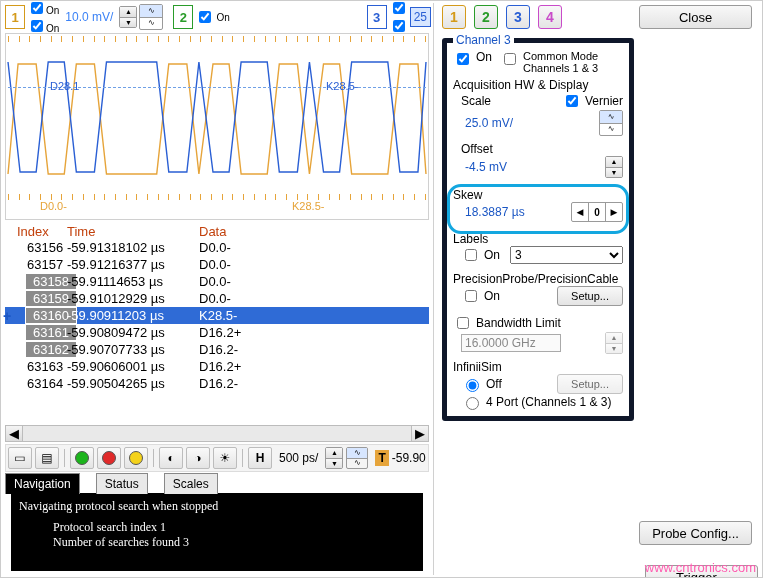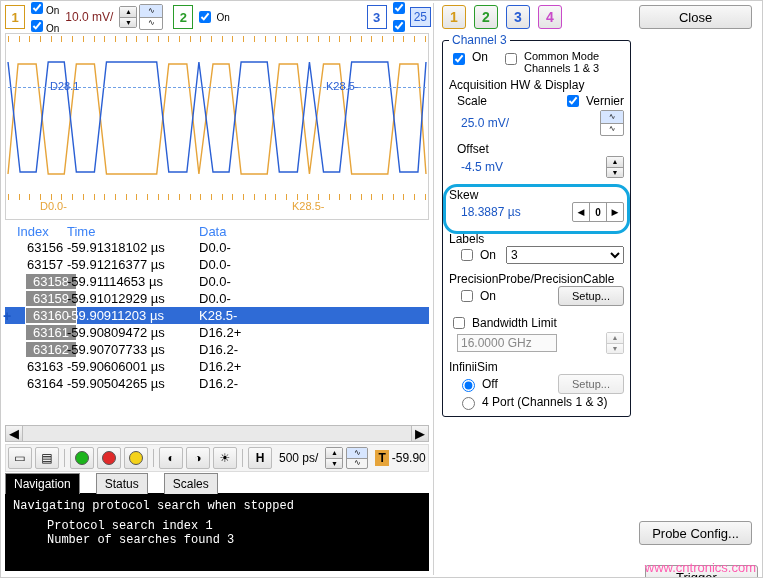--- a/index.html
+++ b/index.html
@@ -14,21 +14,21 @@
 #right-col{position:absolute;right:4px;top:4px;width:119px;display:flex;flex-direction:column;gap:4px}
 #right-col-bottom{position:absolute;right:4px;bottom:4px;width:119px;display:flex;flex-direction:column;gap:4px}
 
 
 #mid{position:absolute;left:432px;top:2px;width:202px;height:572px;border-left:1px solid #d0d0d0;padding:2px 4px 2px 8px;box-sizing:border-box}
 .chan-btn{width:24px;height:24px;margin-right:4px;font-weight:bold;font-size:14px}
 .chan-btn.c1{color:#d49a1a;border-color:#d49a1a}
 .chan-btn.c2{color:#2a9c2a;border-color:#2a9c2a}
 .chan-btn.c3{color:#2a5fd4;border-color:#2a5fd4}
 .chan-btn.c4{color:#c94bc9;border-color:#c94bc9}
-fieldset{border:1px solid #0f172a;border-radius:3px;margin:4px 0 0 0;padding:3px 6px 6px 6px}
+fieldset{border:5px solid #0f172a;border-radius:3px;margin:4px 0 0 0;padding:3px 6px 6px 6px}
 legend{color:#1a56c4;padding:0 3px;font-size:12px}
 .row{display:flex;align-items:center;gap:4px}
 .lbl{font-size:12px;color:#000}
 .valbox{color:#1a56c4;background:#fff;height:18px;display:flex;align-items:center;padding:0 4px;min-width:70px}
 .stepper{display:flex;flex-direction:column;border:1px solid #9a9a9a;border-radius:2px;width:16px;height:20px}
 .stepper div{flex:1;display:flex;align-items:center;justify-content:center;font-size:7px;background:linear-gradient(#f8f8f8,#e0e0e0)}
 .stepper div:first-child{border-bottom:1px solid #9a9a9a}
 .dcac{display:flex;flex-direction:column;border:1px solid #9a9a9a;border-radius:2px;width:22px;height:24px;font-size:8px;line-height:1}
 .dcac div{flex:1;display:flex;align-items:center;justify-content:center}
 .dcac div:first-child{border-bottom:1px solid #9a9a9a;background:#d7e6ff}
@@ -47,21 +47,21 @@
 .check{width:12px;height:12px}
 
 #scope{position:relative;height:185px;background:#fff;border:1px solid #d0d0d0;margin:2px}
 .ticks{position:absolute;left:2px;right:2px;height:10px;display:flex;justify-content:space-between}
 .ticks div{width:1px;height:6px;background:#e6a43a}
 .hline{position:absolute;left:2px;right:2px;top:53px;border-top:1px dashed #6fa0e6}
 .marker-lbl{position:absolute;color:#2a5fd4;font-size:11px}
 .ch-lbl{position:absolute;font-size:11px}
 
 #grid{position:relative;height:220px;margin:2px;background:#fff;font-size:13px}
-#grid-head{display:flex;font-weight:normal;padding:2px 0 0 0;color:#3b82f6}
+#grid-head{display:flex;font-weight:normal;padding:2px 0 0 0;color:#c2410c}
 #grid-head div,.grid-row div{box-sizing:border-box}
 .col-idx{width:62px;padding-left:12px}
 .col-time{width:132px}
 .col-data{flex:1}
 .grid-row{display:flex;height:17px;align-items:center}
 .grid-row.shade .col-idx-cell{background:#8b8b8b;color:#fff;border:1px solid #fff;text-align:center}
 .col-idx-cell{width:52px;margin-left:8px;padding:0 2px}
 .grid-row.sel{background:#2f6bd6;color:#fff}
 .hscroll{position:absolute;left:0;right:0;bottom:0;height:15px;background:#e9e9e9;border:1px solid #bcbcbc;display:flex}
 .hscroll .arrow{width:16px;display:flex;align-items:center;justify-content:center;background:linear-gradient(#f4f4f4,#dcdcdc);border-right:1px solid #bcbcbc}
@@ -69,21 +69,21 @@
 .plus{position:absolute;left:-2px;color:#1a56c4;font-weight:bold;font-size:14px}
 
 #toolbar{height:26px;display:flex;align-items:center;gap:3px;padding:0 2px;background:#f4f4f4;border:1px solid #dcdcdc;margin:0 2px}
 .tb-btn{width:22px;height:20px;border:1px solid #bcbcbc;border-radius:2px;background:linear-gradient(#fafafa,#e4e4e4);display:inline-flex;align-items:center;justify-content:center;font-size:12px}
 .circ{width:12px;height:12px;border-radius:50%;border:1px solid #555}
 .sep{width:1px;height:18px;background:#bcbcbc;margin:0 2px}
 
 #tabs{display:flex;gap:16px;margin:0 2px}
 .tab{padding:3px 8px;font-size:12px;border:1px solid #888;border-bottom:none;background:#e9e9e9;position:relative;top:1px}
 .tab.active{background:#000;color:#fff}
-#console{background:#000;color:#fff;font-family:Liberation Mono, monospace;font-size:12px;padding:6px 8px;margin:0 2px;height:66px}
+#console{background:#000;color:#fff;font-family:Liberation Serif, serif;font-size:12px;padding:6px 8px;margin:0 8px;height:66px}
 
 #watermark{position:absolute;right:6px;bottom:2px;color:#ff5db0;font-size:13px;font-family:Arial;pointer-events:none}
 select{font-size:12px}
 input[type=text]{font-size:12px;height:18px;box-sizing:border-box;border:1px solid #aaa;padding:0 3px}
 </style>
 </head>
 <body>
 
 <div id="root">
 
@@ -201,21 +201,21 @@
   </div>
 
   <div id="left">
 
     <div id="topbar">
       <span class="chnum c1">1</span>
       <div style="display:flex;flex-direction:column;font-size:10px;line-height:1">
         <span><input type="checkbox" class="check" checked="" style=""><span>On</span></span>
         <span><input type="checkbox" class="check" checked="" style=""><span>On</span></span>
       </div>
-      <span style="color:#7f1d1d;margin:4px 4px">10.0 mV/</span>
+      <span style="color:#3b82f6;margin:4px 4px">10.0 mV/</span>
       <div class="stepper">
           <div>▲</div>
           <div>▼</div>
         </div>
       <div class="dcac">
           <div>∿</div>
           <div>∿</div>
         </div>
       <div style="width:6px"></div>
       <span class="chnum c2">2</span>

